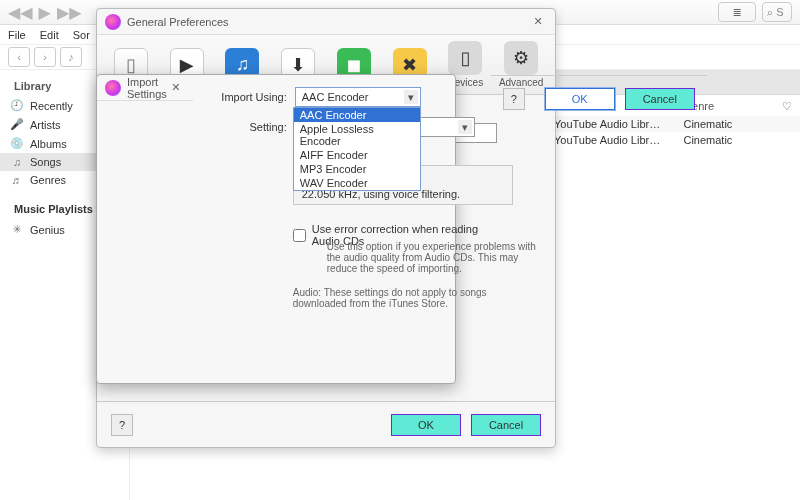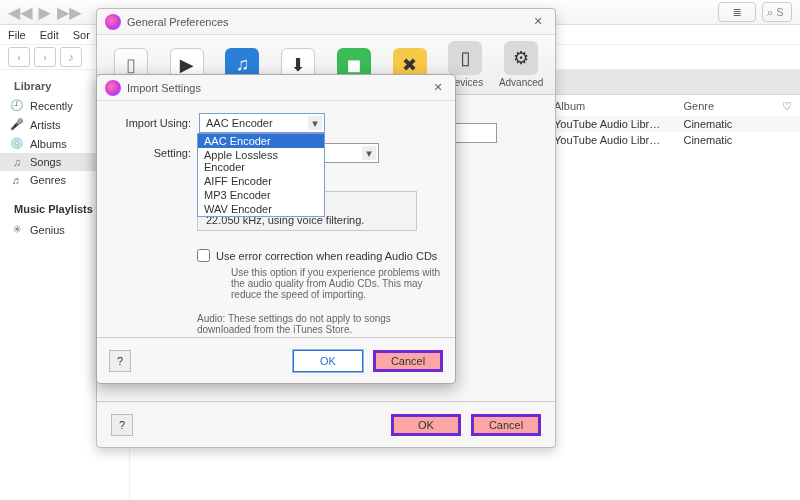--- a/index.html
+++ b/index.html
@@ -54,24 +54,24 @@
 .ti-dl{ background:#fff; border:1px solid #ccc;}
 .ti-store{ background:#3bbb55; color:#fff;}
 .ti-parent{ background:#f7c948; color:#333; border-radius:50%;}
 .ti-dev{ background:#d9d9d9;}
 .ti-adv{ background:#d9d9d9;}
 
 .prefs-body { flex:1; position:relative; padding:10px 16px; }
 .textbox { position:absolute; left:310px; top:28px; width:90px; height:20px; border:1px solid #999; background:#fff; }
 .prefs-foot { height:46px; border-top:1px solid #ccc; display:flex; align-items:center; padding:0 14px; gap:10px; }
 .help { width:22px; height:22px; border:1px solid #bbb; background:#eee; display:flex; align-items:center; justify-content:center; }
-.btn { min-width:70px; height:22px; border:3px solid #6d28d9; background:#fca5a5; display:flex; align-items:center; justify-content:center; }
-
-
-.import { position:absolute; left:96px; top:74px; width:360px; height:310px; background:#f7f7f7; border:1px solid #a9a9a9; box-shadow:0 5px 16px rgba(0,0,0,.3); border-radius:4px; display:flex; flex-direction:column; z-index:20; }
+.btn { min-width:70px; height:22px; border:1px solid #6d28d9; background:#5eead4; display:flex; align-items:center; justify-content:center; }
+
+
+.import { position:absolute; left:96px; top:74px; width:360px; height:310px; background:#f7f7f7; border:1px solid #a9a9a9; box-shadow:0 5px 16px rgba(0,0,0,.3); border-radius:4px; display:flex; flex-direction:row; z-index:20; }
 .import .body { flex:1; padding:12px 16px; position:relative; }
 .row { display:flex; align-items:center; gap:8px; margin-bottom:10px; }
 .row .lbl { width:78px; text-align:right; color:#333; }
 .dropdown { position:relative; width:126px; height:20px; border:1px solid #7a9fd4; background:#fff; display:flex; align-items:center; padding:0 16px 0 6px; }
 .dropdown.dd2 { width:180px; border-color:#999; }
 .dd-arrow { position:absolute; right:2px; top:2px; width:14px; height:14px; display:flex; align-items:center; justify-content:center; color:#555; background:#eee; }
 .dd-list { position:absolute; left:100px; top:32px; width:128px; background:#fff; border:1px solid #7a9fd4; z-index:30; }
 .dd-opt { padding:1px 6px; }
 .dd-opt.sel { background:#2f72d4; color:#fff; }
 

